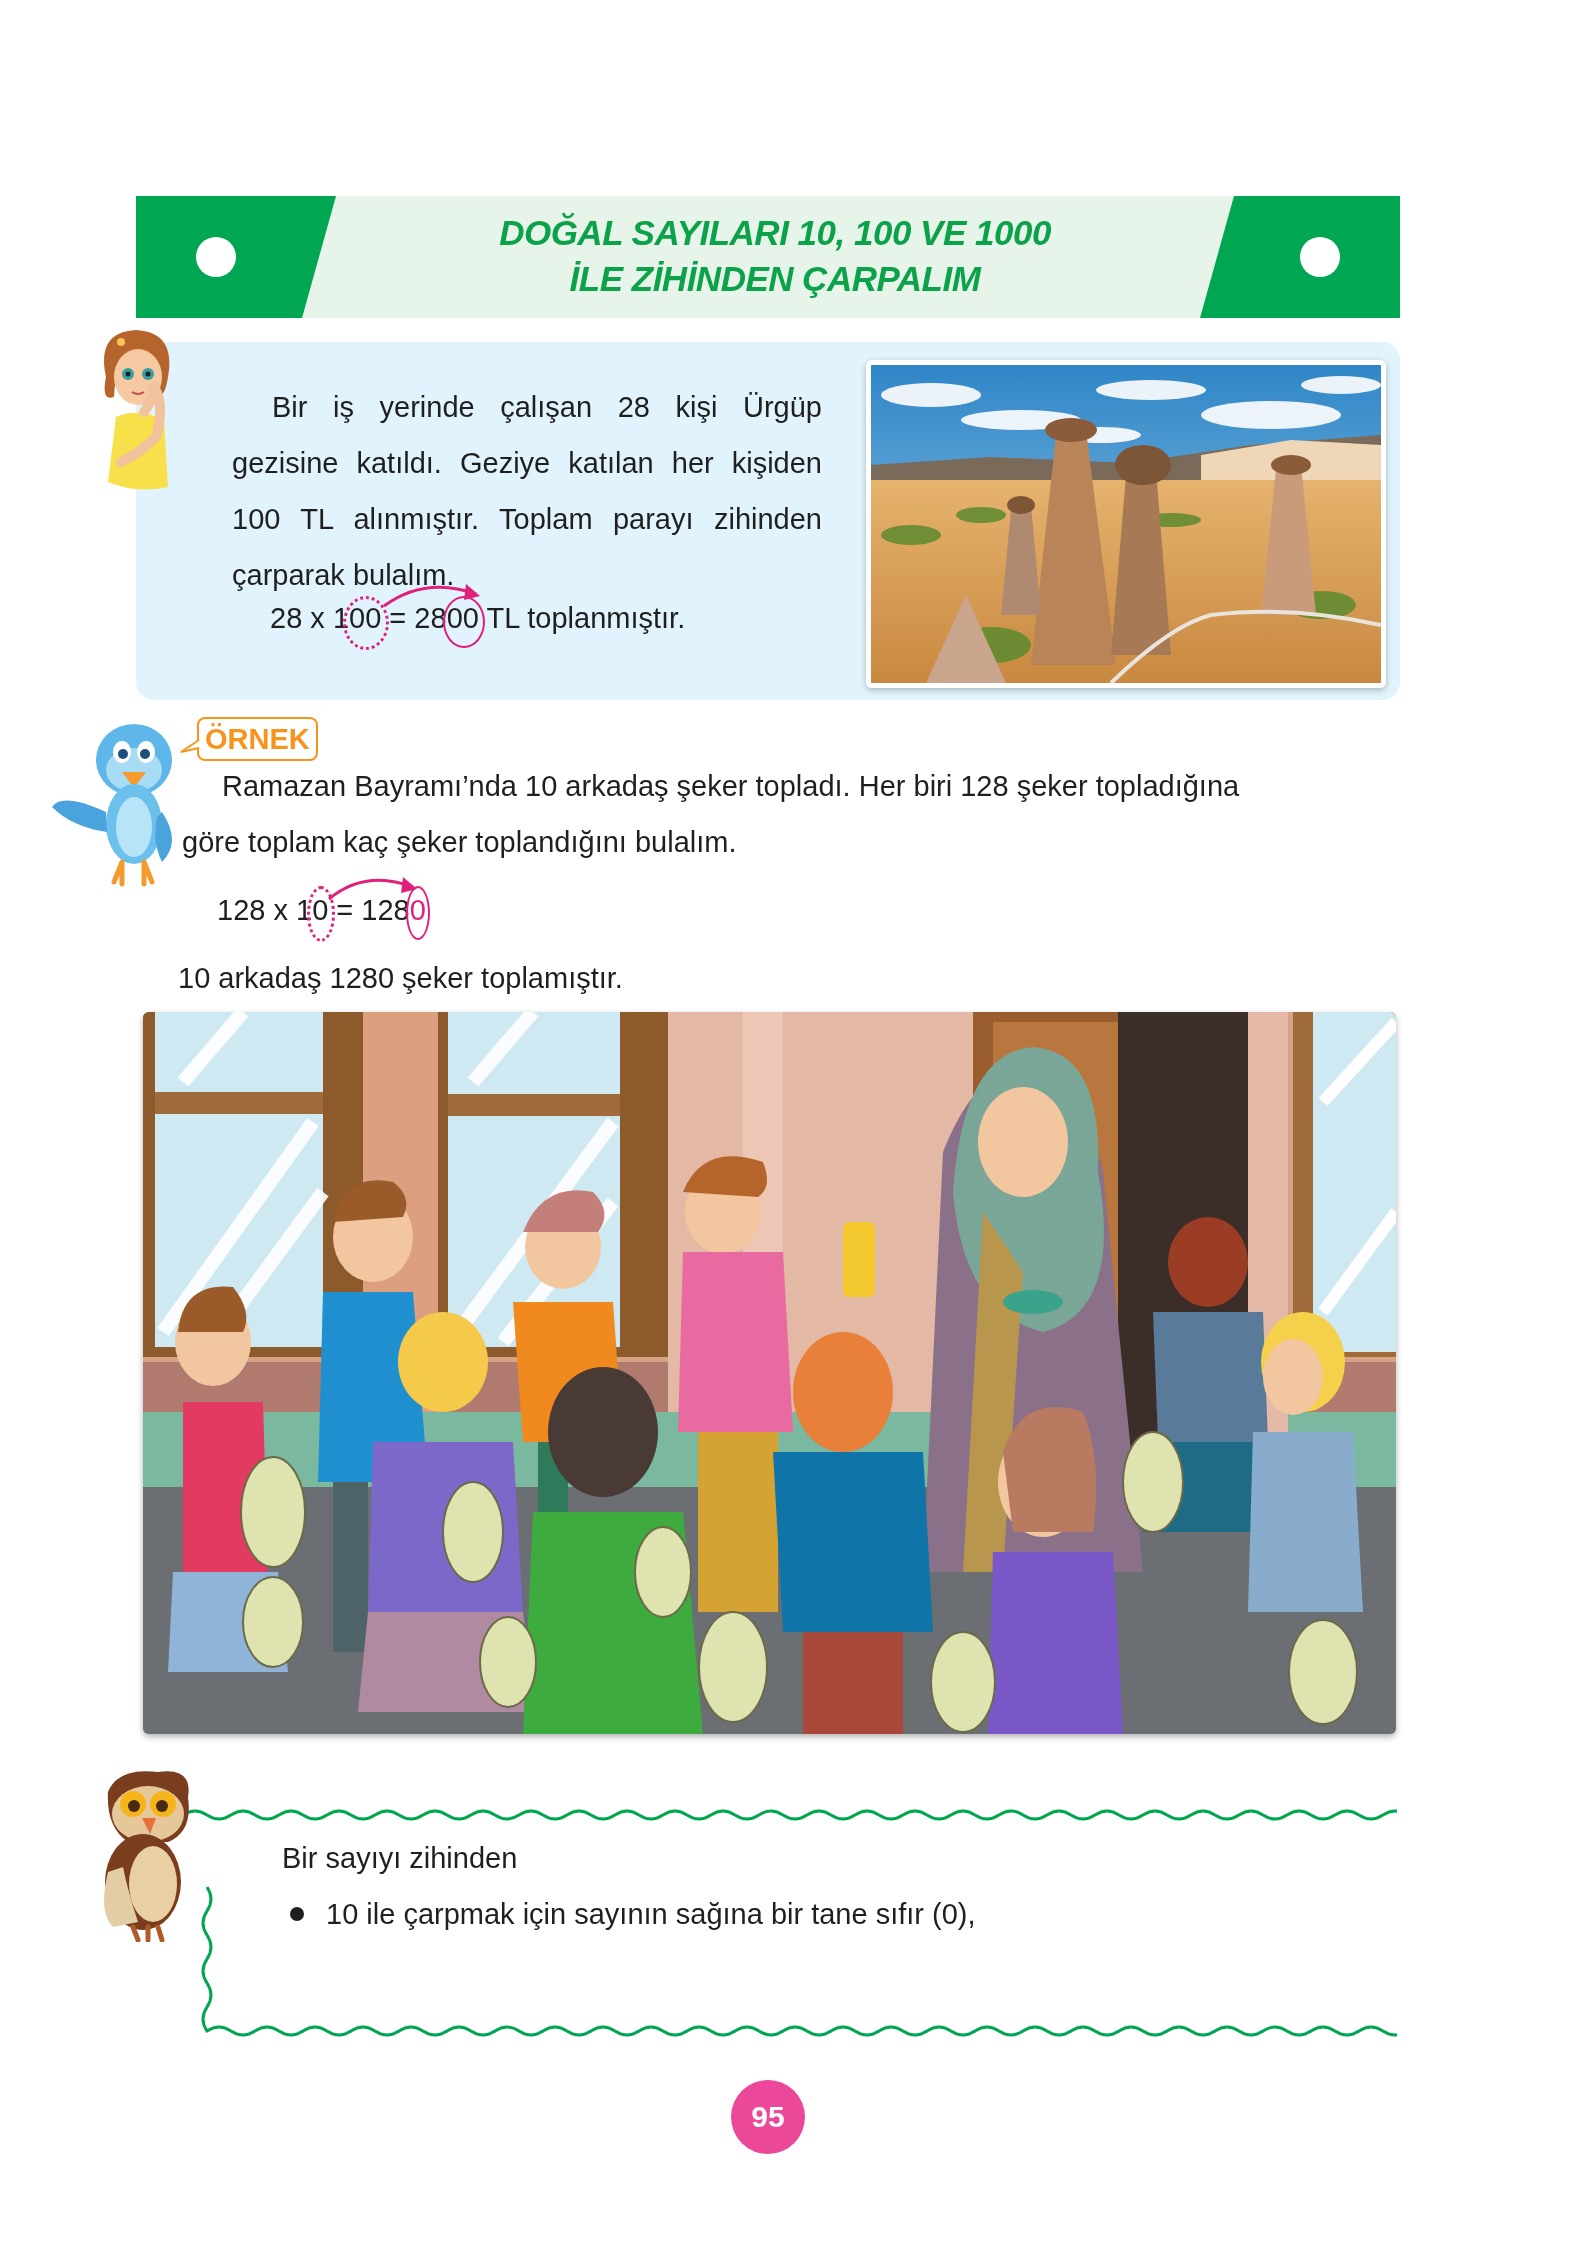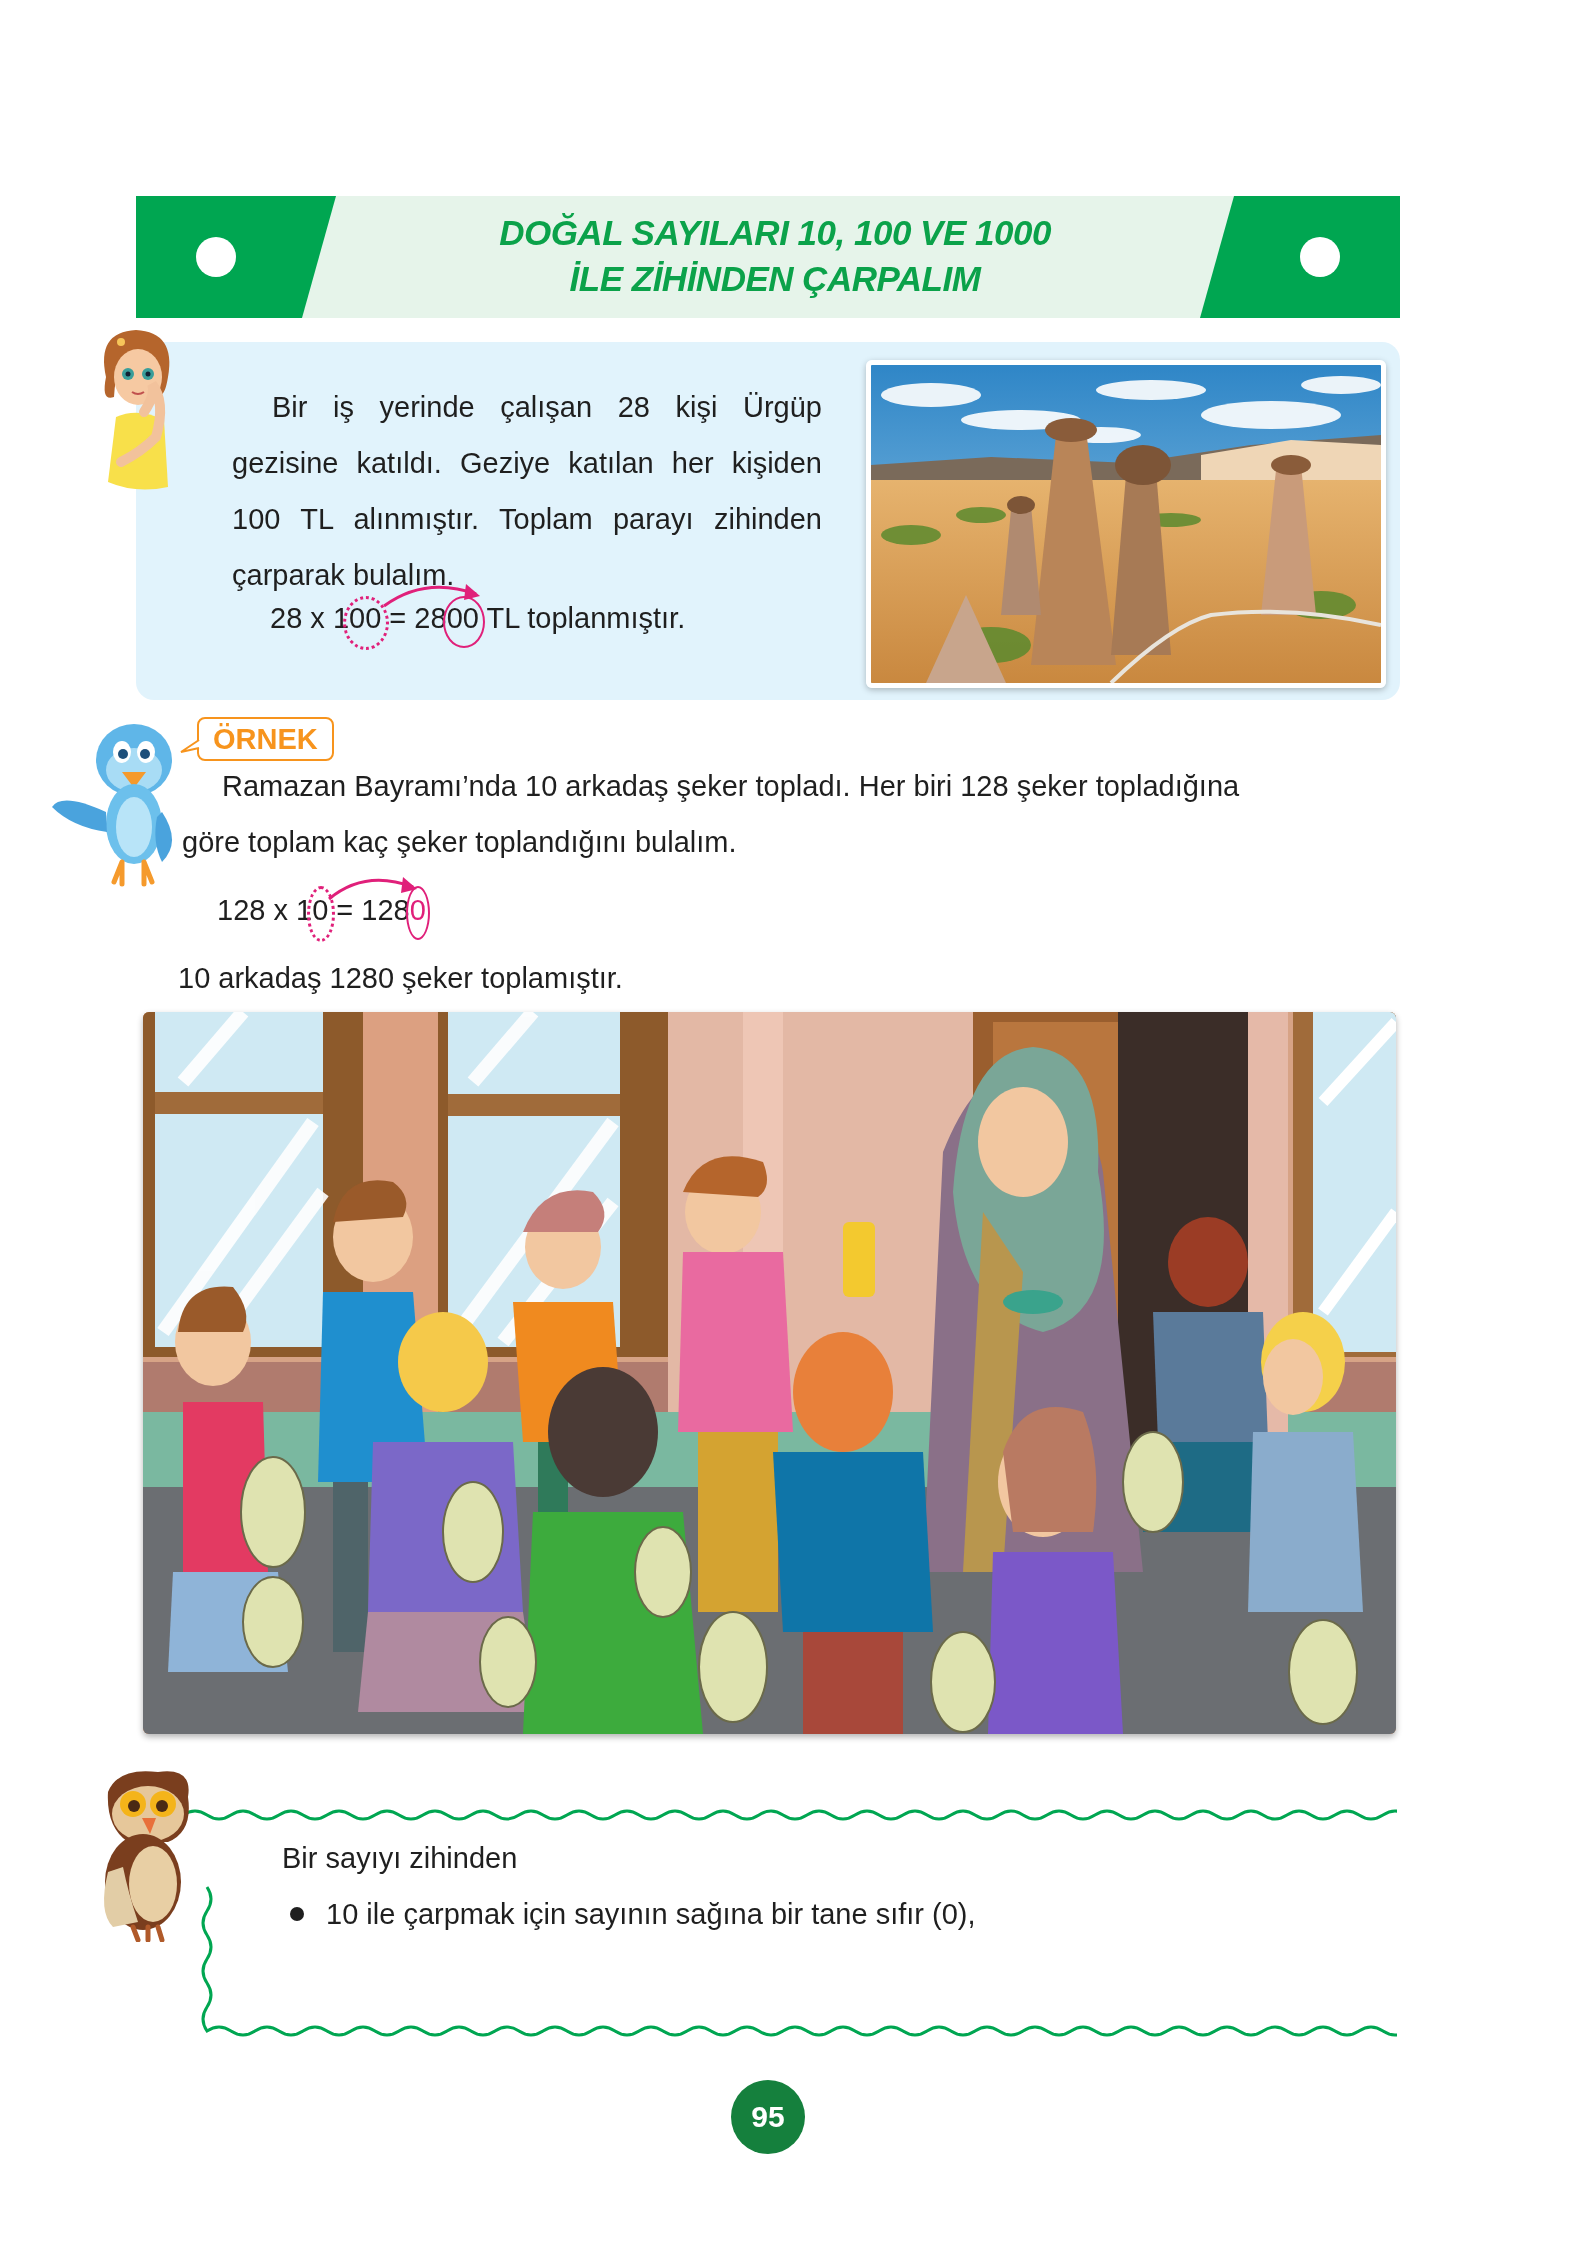--- a/index.html
+++ b/index.html
@@ -32,21 +32,21 @@
            border-radius: 6px; box-shadow: 0 2px 6px rgba(0,0,0,0.25); overflow: hidden; }
 
   
   .eqwrap { position: relative; display: inline-block; }
   .dot-ring { position: absolute; border: 3px dotted #e0207a; border-radius: 50%; }
   .solid-ring { position: absolute; border: 2px solid #e0207a; border-radius: 50%; }
   .pink { color: #e0207a; }
 
   
   .bird { left: 52px; top: 712px; width: 135px; height: 175px; }
-  .ornek { left: 197px; top: 717px; height: 40px; padding: 0 14px; border: 2px solid #f7941d;
+  .ornek { left: 197px; top: 717px; height: 40px; padding: 0 6px; border: 2px solid #f7941d;
            border-radius: 8px; color: #f7941d; font-weight: bold; font-size: 29px; line-height: 40px; background:#fff; }
   .ex-line1 { left: 222px; top: 770px; font-size: 29px; white-space: nowrap; }
   .ex-line2 { left: 182px; top: 826px; font-size: 29px; white-space: nowrap; }
   .eq2 { left: 217px; top: 894px; font-size: 29px; white-space: nowrap; }
   .ex-result { left: 178px; top: 962px; font-size: 29px; white-space: nowrap; }
 
   
   .illus { left: 143px; top: 1012px; width: 1253px; height: 722px; border-radius: 6px;
            box-shadow: 0 3px 6px rgba(0,0,0,0.3); overflow: hidden; background: #c99a7a; }
 
@@ -54,21 +54,21 @@
   .owl { left: 98px; top: 1762px; width: 108px; height: 180px; }
   .info-box { left: 143px; top: 1805px; width: 1254px; height: 240px; }
   .info-text { left: 282px; top: 1832px; font-size: 29px; line-height: 52px; }
   .info-text ul { margin: 4px; padding: 0; list-style: none; }
   .info-text li { position: relative; padding-left: 40px; white-space: nowrap; }
   .info-text li .bullet { position: absolute; left: 4px; top: 19px; width: 14px; height: 14px;
                           border-radius: 50%; background: #1f1f1f; }
 
   
   .page-num { left: 731px; top: 2080px; width: 74px; height: 74px; border-radius: 50%;
-              background: #15803d; color: #fff; font-weight: bold; font-size: 30px;
+              background: #ec4899; color: #fff; font-weight: bold; font-size: 30px;
               line-height: 74px; text-align: center; }
 </style>
 </head>
 <body>
 
 <div class="abs header-strip">
   <div class="abs header-left"></div>
   <div class="abs header-right"></div>
   <div class="abs hole l"></div>
   <div class="abs hole r"></div>

